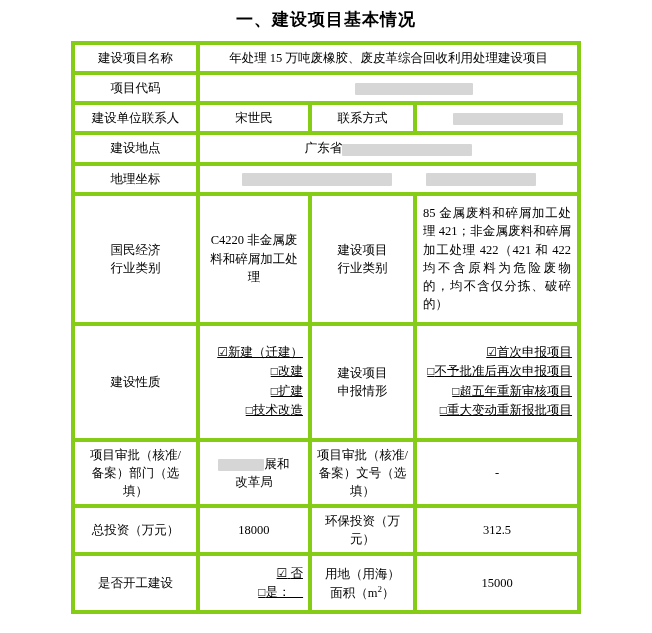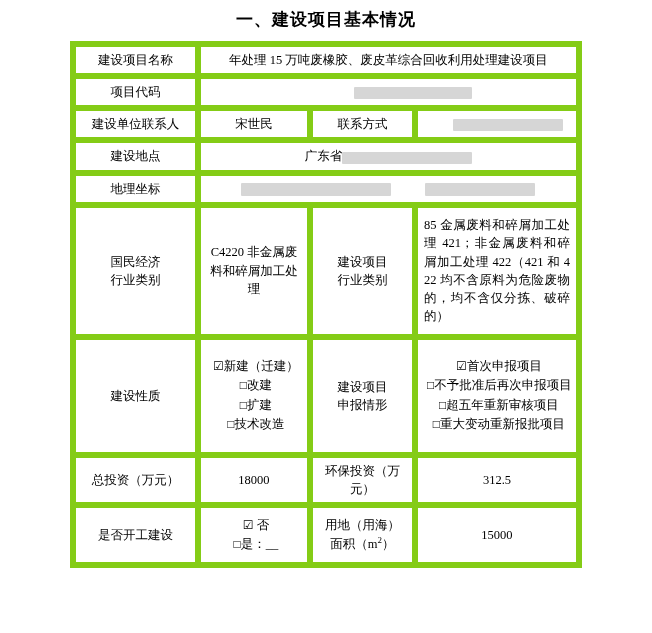--- a/index.html
+++ b/index.html
@@ -31,44 +31,45 @@
     font-family: "Liberation Serif", "DejaVu Serif", serif;
   }
   table.main {
     border-collapse: collapse;
     width: 506px;
     margin: 0 auto;
     table-layout: fixed;
     font-size: 12.5px;
   }
   table.main td {
-    border: 6px solid #84cc16;
+    border: 4px solid #84cc16;
     padding: 4px 5px;
     vertical-align: middle;
     line-height: 1.45;
     word-break: break-all;
   }
   .c-center { text-align: center; }
   .label-cell {
     text-align: center;
   }
   .redact {
     display: inline-block;
     background: #d6d6d6;
     border-radius: 1px;
     vertical-align: middle;
     height: 12px;
   }
   .redact.tall { height: 13px; }
   .opt-line {
     display: block;
-    text-align: center;
+    text-align: right;
     padding-left: 4px;
     line-height: 1.55;
     white-space: nowrap;
+    text-decoration: underline;
   }
   .opt-line .box { font-size: 12px; }
   .justify-cell {
     text-align: justify;
     text-align-last: left;
     line-height: 1.5;
   }
   .sup { font-size: 9px; vertical-align: super; }
 </style>
 </head>
@@ -148,20 +149,35 @@
           <div>申报情形</div>
         </td>
         <td>
           <span class="opt-line"><span class="box">☑</span><span>首次申报项目</span></span>
           <span class="opt-line"><span class="box">□</span><span>不予批准后再次申报项目</span></span>
           <span class="opt-line"><span class="box">□</span><span>超五年重新审核项目</span></span>
           <span class="opt-line"><span class="box">□</span><span>重大变动重新报批项目</span></span>
         </td>
       </tr>
 
+      <tr>
+        <td class="label-cell" style="height:54px;">
+          <div>项目审批（核准/</div>
+          <div>备案）部门（选填）</div>
+        </td>
+        <td class="c-center">
+          <div><span class="redact" style="width:46px;"></span><span>展和</span></div>
+          <div>改革局</div>
+        </td>
+        <td class="label-cell">
+          <div>项目审批（核准/</div>
+          <div>备案）文号（选填）</div>
+        </td>
+        <td class="c-center">-</td>
+      </tr>
 
       <tr>
         <td class="label-cell">总投资（万元）</td>
         <td class="c-center">18000</td>
         <td class="label-cell">环保投资（万元）</td>
         <td class="c-center">312.5</td>
       </tr>
 
 
       <tr>

